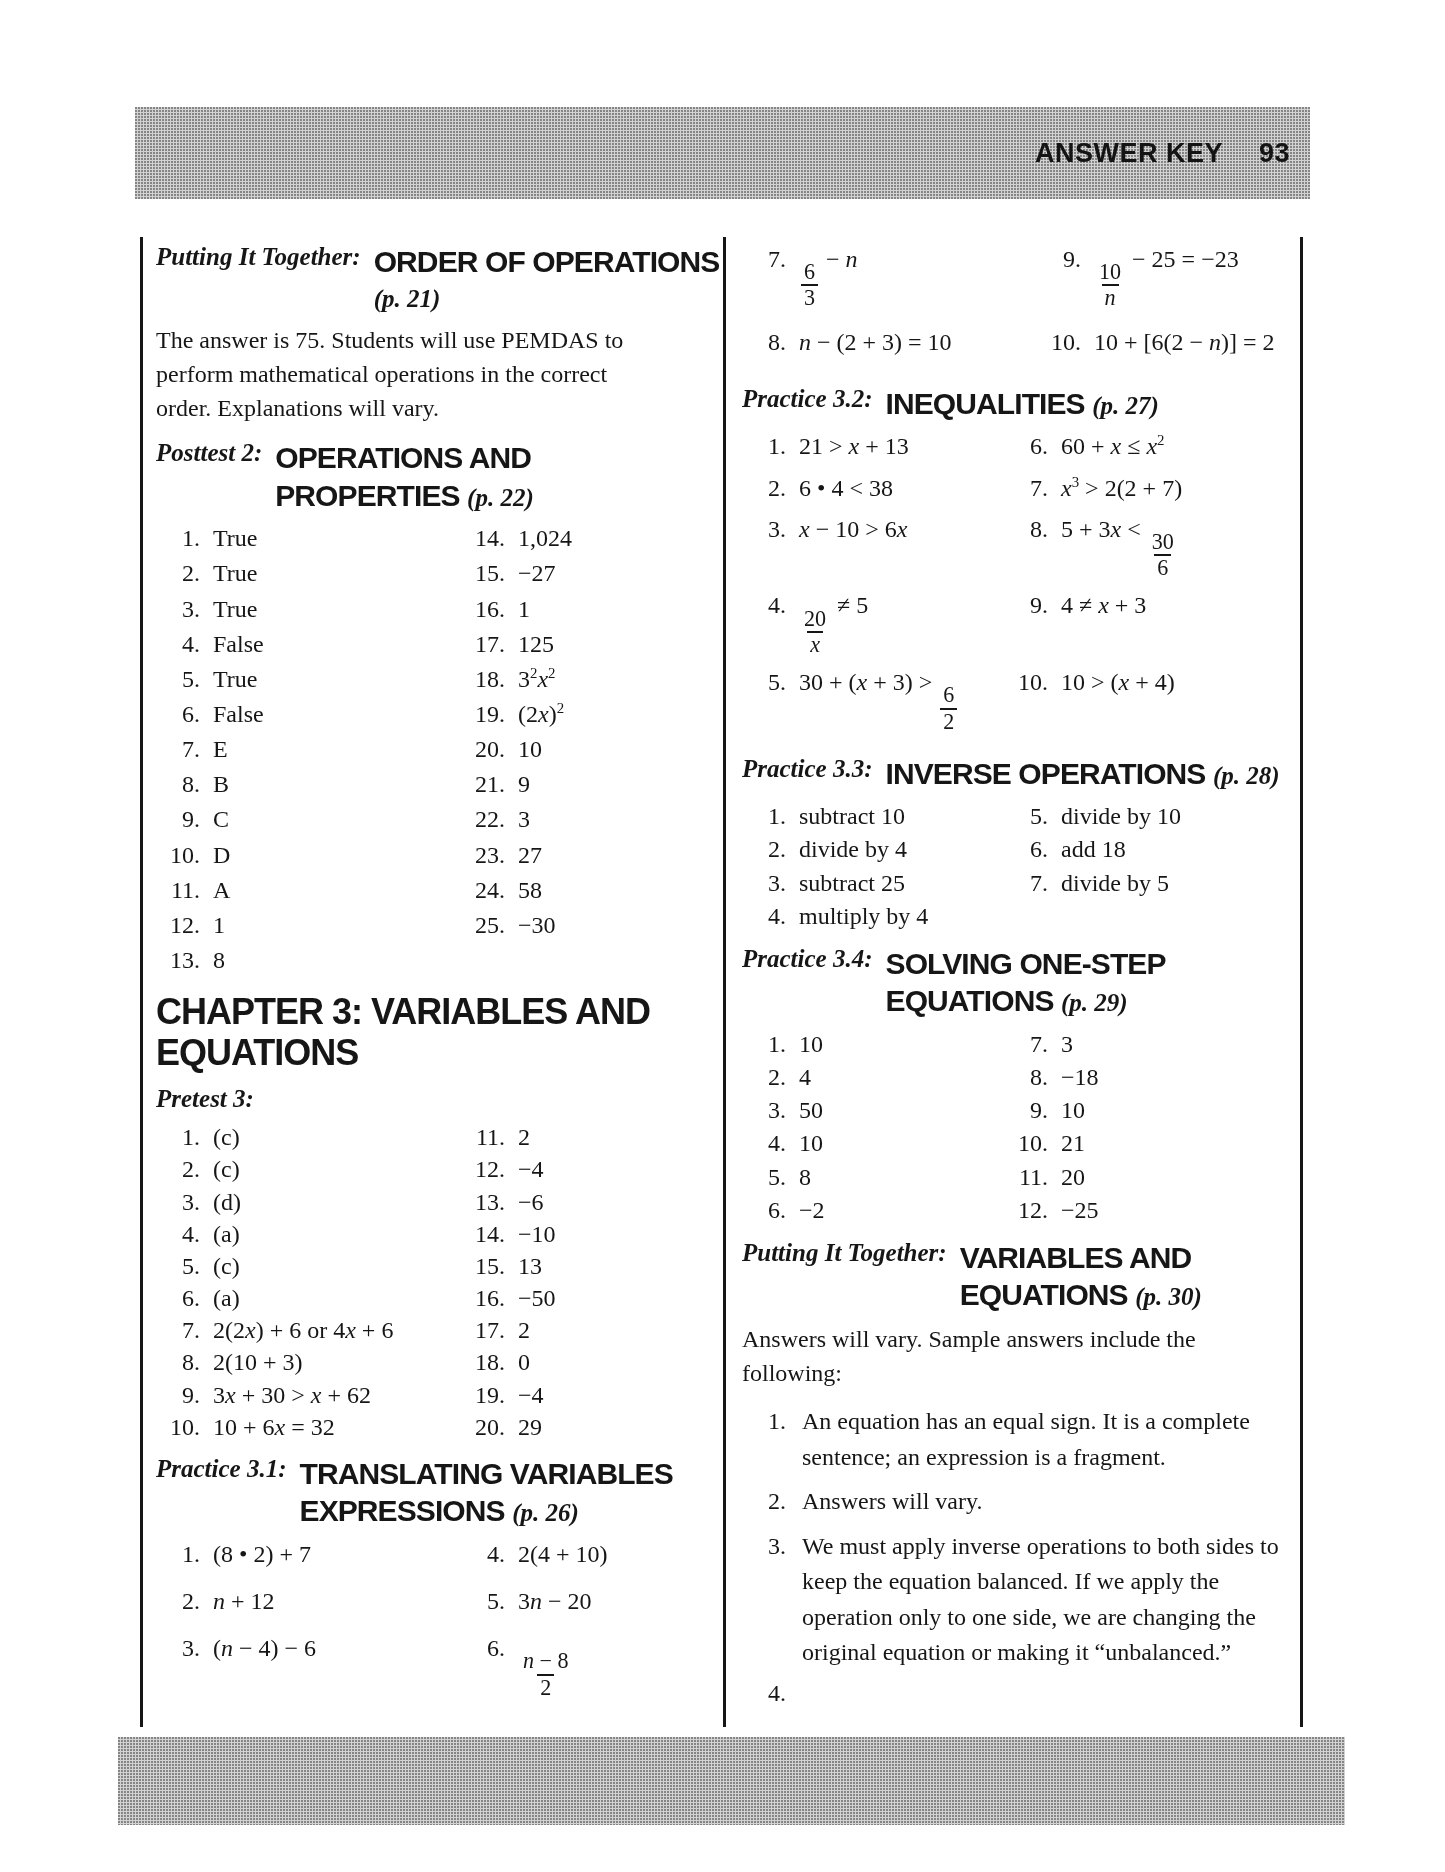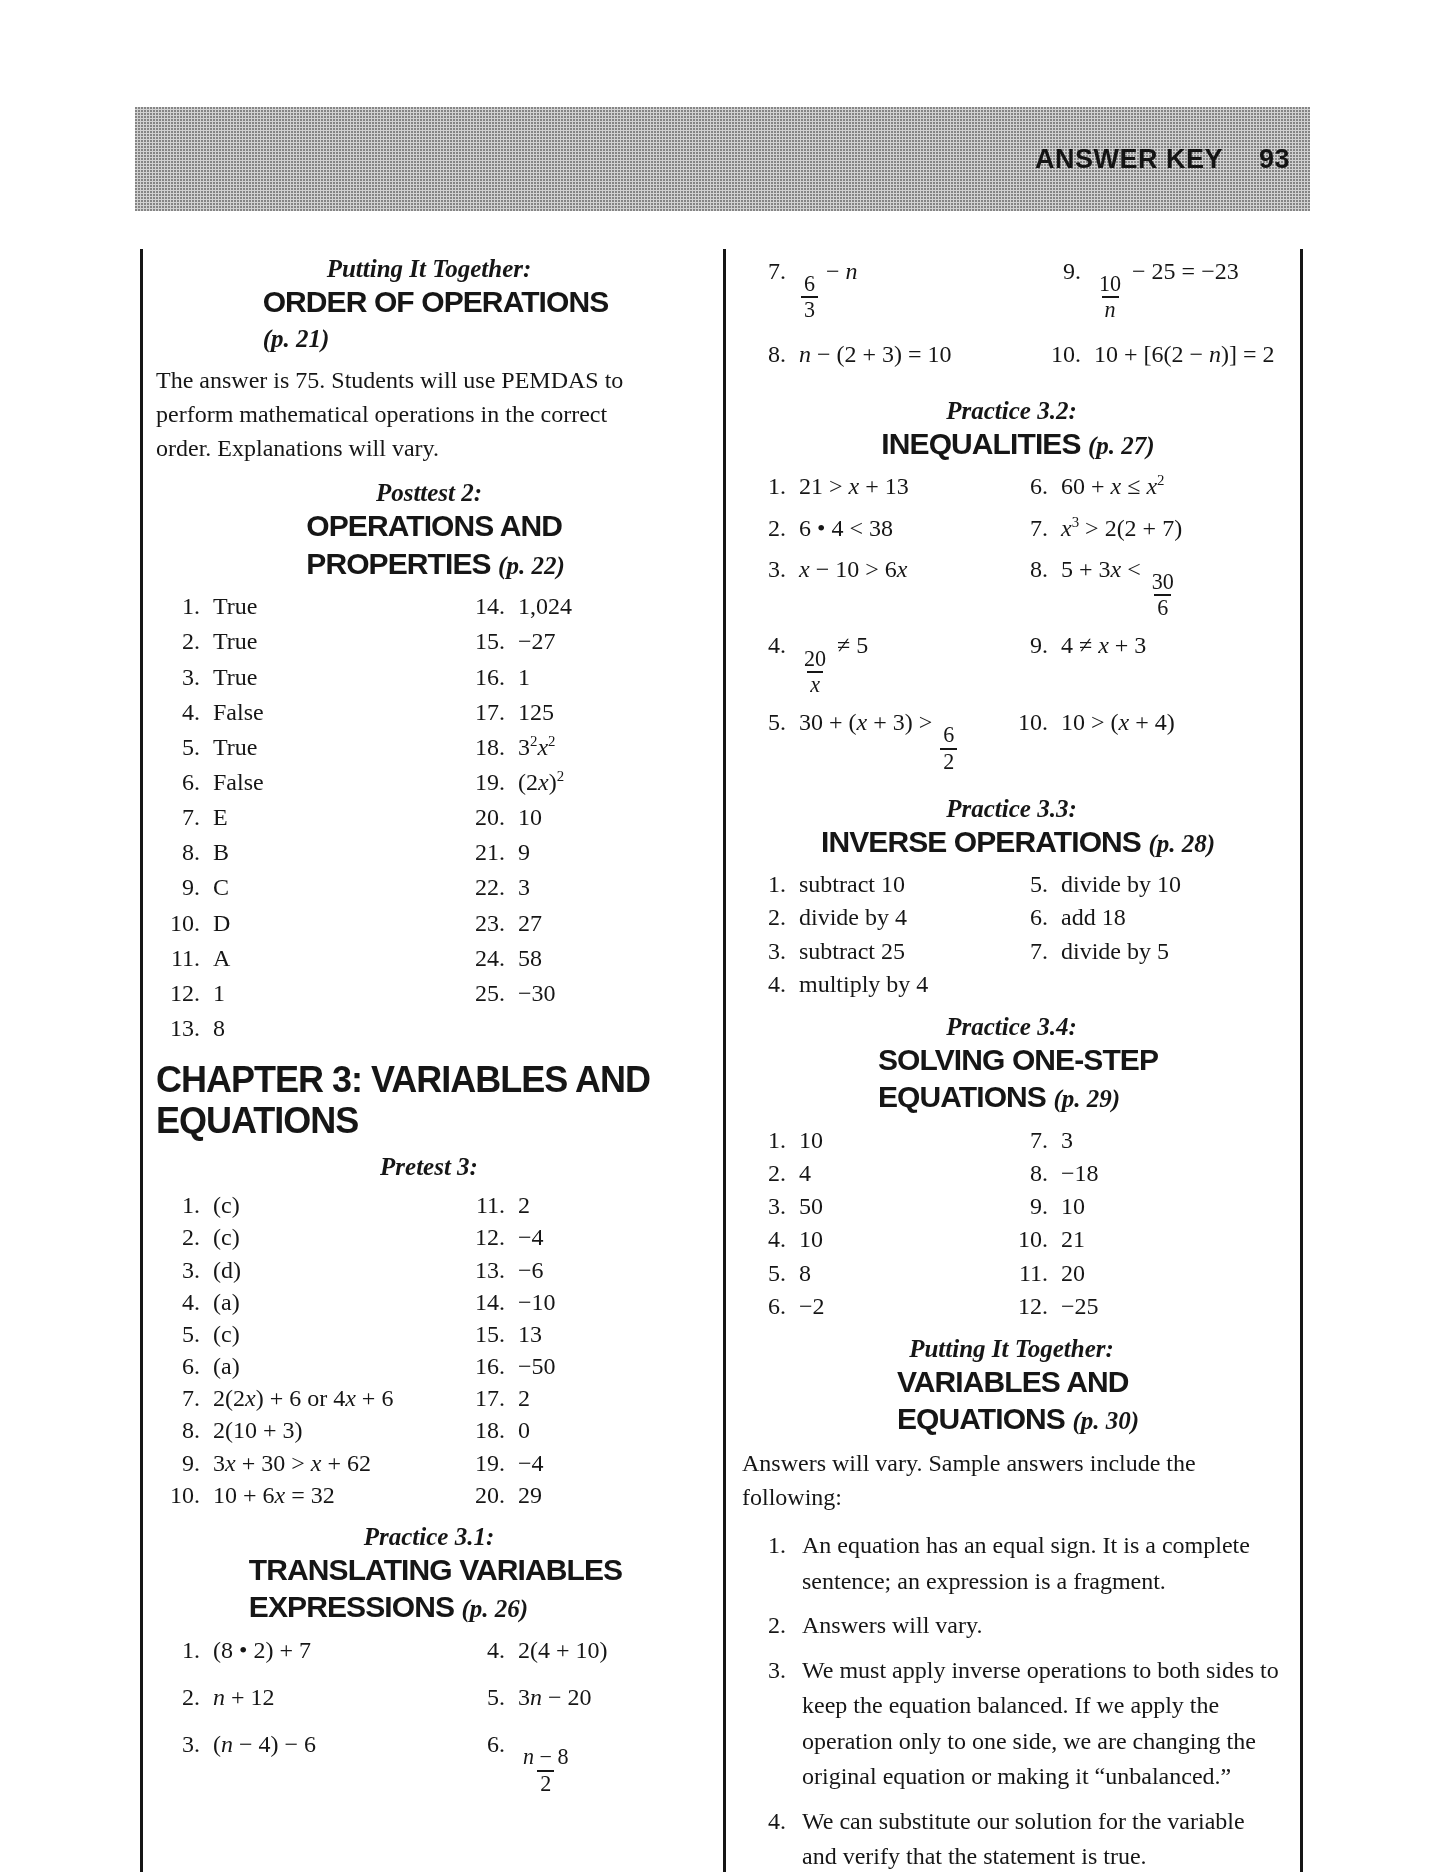--- a/index.html
+++ b/index.html
@@ -2,21 +2,21 @@
 <html><head>
 <meta charset="utf-8">
 <style>
   html,body{margin:0;padding:0;background:#ffffff;}
   body{
     width:1445px;height:1872px;position:relative;overflow:hidden;
     font-family:"Liberation Serif",serif;color:#161616;font-size:24px;
     -webkit-font-smoothing:antialiased;
   }
   .band{
-    height:104px;
+    height:92px;
     background-color:#d2d2d2;
     background-image:radial-gradient(circle at 1px 1px,#858585 0.8px,rgba(0,0,0,0) 1.0px);
     background-size:3px 3px;
   }
   .band.top{
     margin:107px 135px 0 135px;
     display:flex;align-items:center;justify-content:flex-end;
     gap:36px;padding-right:20px;box-sizing:border-box;
   }
   .band.bottom{margin:10px 100px 0 118px;height:88px;}
@@ -29,21 +29,21 @@
     min-height:1462px;box-sizing:border-box;
     display:flex;align-items:stretch;
     border-left:3px solid #161616;border-right:3px solid #161616;
   }
   .vrule{width:3px;background:#161616;flex:none;}
   .col{box-sizing:border-box;padding-top:6px;}
   .col-left{width:580px;flex:none;padding-left:13px;padding-right:8px;}
   .col-right{flex:1;padding-left:16px;padding-right:6px;}
 
   .sec{margin:0 0 12px 0;}
-  .sec-head{display:flex;align-items:center;margin-bottom:8px;flex-direction:column;}
+  .sec-head{display:flex;align-items:flex-start;margin-bottom:8px;}
   .sec-label{
     font-weight:700;font-style:italic;font-size:25px;
     white-space:nowrap;flex:none;padding-right:13px;
   }
   .sec-titles{display:block;}
   .title-line{
     display:block;
     font-family:"Liberation Sans",sans-serif;font-weight:700;
     font-size:30px;letter-spacing:-0.9px;line-height:1.25;
     white-space:nowrap;
@@ -551,20 +551,19 @@
           <div class="longitem" data-name="answer-item">
             <span class="inum" data-name="item-number">2.</span>
             <span class="txt" data-name="item-answer">Answers will vary.</span>
           </div>
           <div class="longitem" data-name="answer-item">
             <span class="inum" data-name="item-number">3.</span>
             <span class="txt" data-name="item-answer">We must apply inverse operations to both sides to keep the equation balanced. If we apply the operation only to one side, we are changing the original equation or making it “unbalanced.”</span>
           </div>
           <div class="longitem" data-name="answer-item">
             <span class="inum" data-name="item-number">4.</span>
-            <span class="txt" data-name="item-answer">We can substitute our solution for the variable and verify that the statement is true.</span>
           </div>
         </section>
       </div>
   </main>
 
   <footer class="band bottom" data-name="page-footer-band"></footer>
 </div>
 
 </body></html>

